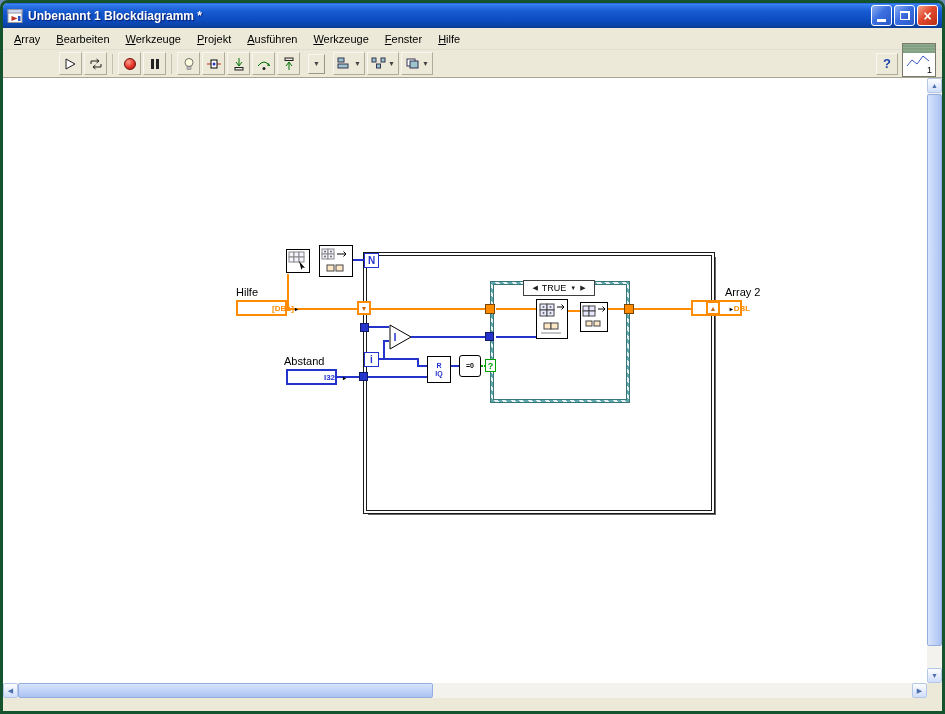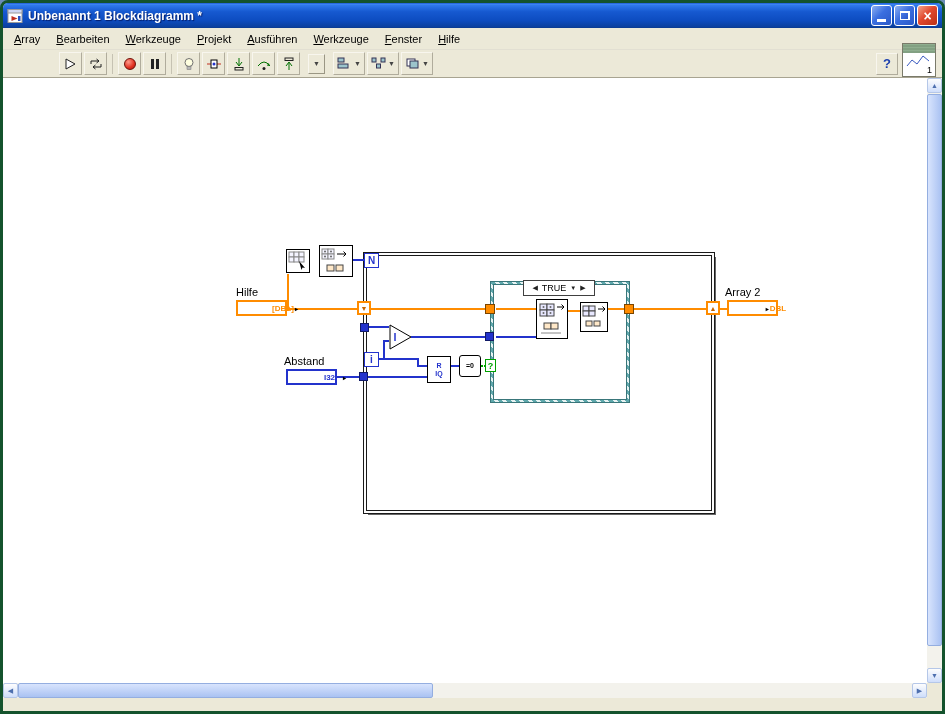--- a/index.html
+++ b/index.html
@@ -333,21 +333,21 @@
       </div>
 
       <div class="term term-o" style="left:233px;top:222px;width:32px;height:16px">
         <span>[DBL]</span>
         <span class="tarr">▸</span>
       </div>
       <div class="term term-b" style="left:283px;top:291px;width:30px;height:16px">
         <span>I32</span>
         <span class="tarr">▸</span>
       </div>
-      <div class="term term-o" style="left:724px;top:222px;width:33px;height:16px">
+      <div class="term term-o" style="left:688px;top:222px;width:33px;height:16px">
         <span class="tarr">▸</span>
         <span>DBL</span>
       </div>
       <div class="lterm" style="left:361px;top:175px">
         <span>N</span>
       </div>
       <div class="lterm" style="left:361px;top:274px">
         <span>i</span>
       </div>
 

